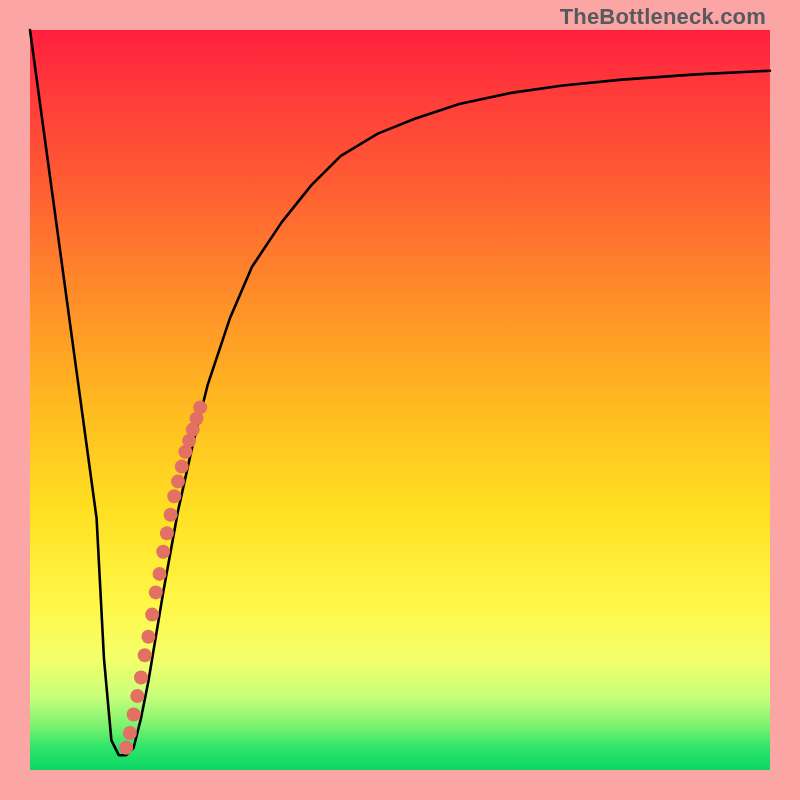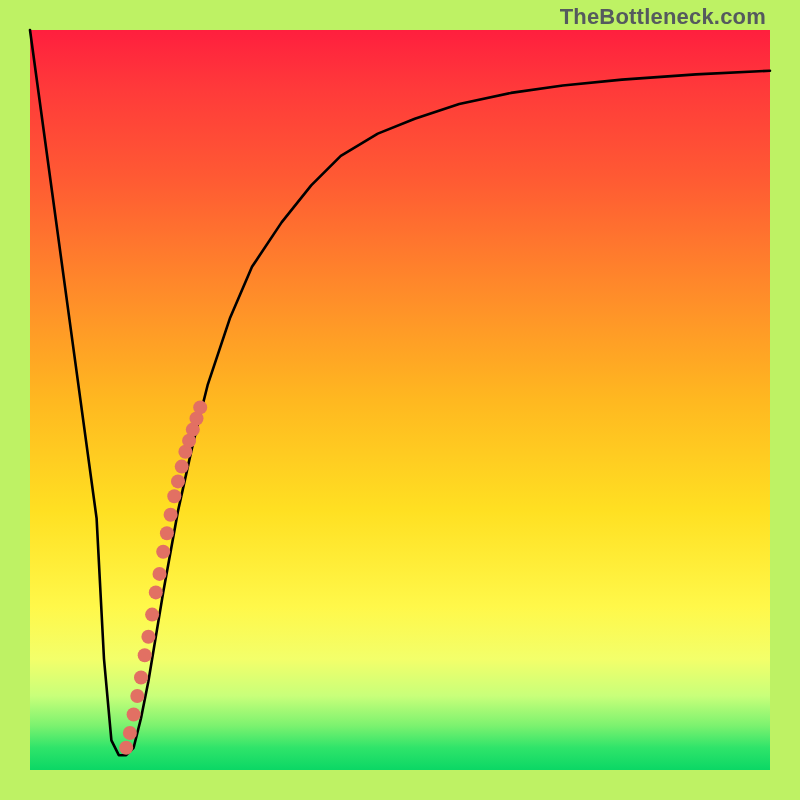--- a/index.html
+++ b/index.html
@@ -8,21 +8,21 @@
     width: 800px;
     height: 800px;
     background: #000;
     overflow: hidden;
     font-family: Arial, Helvetica, sans-serif;
   }
   .frame {
     position: relative;
     width: 800px;
     height: 800px;
-    background: #bef264;
+    background: #fca5a5;
   }
   .plot-area {
     position: absolute;
     left: 30px;
     top: 30px;
     width: 740px;
     height: 740px;
     
     background: linear-gradient(
       to bottom,

